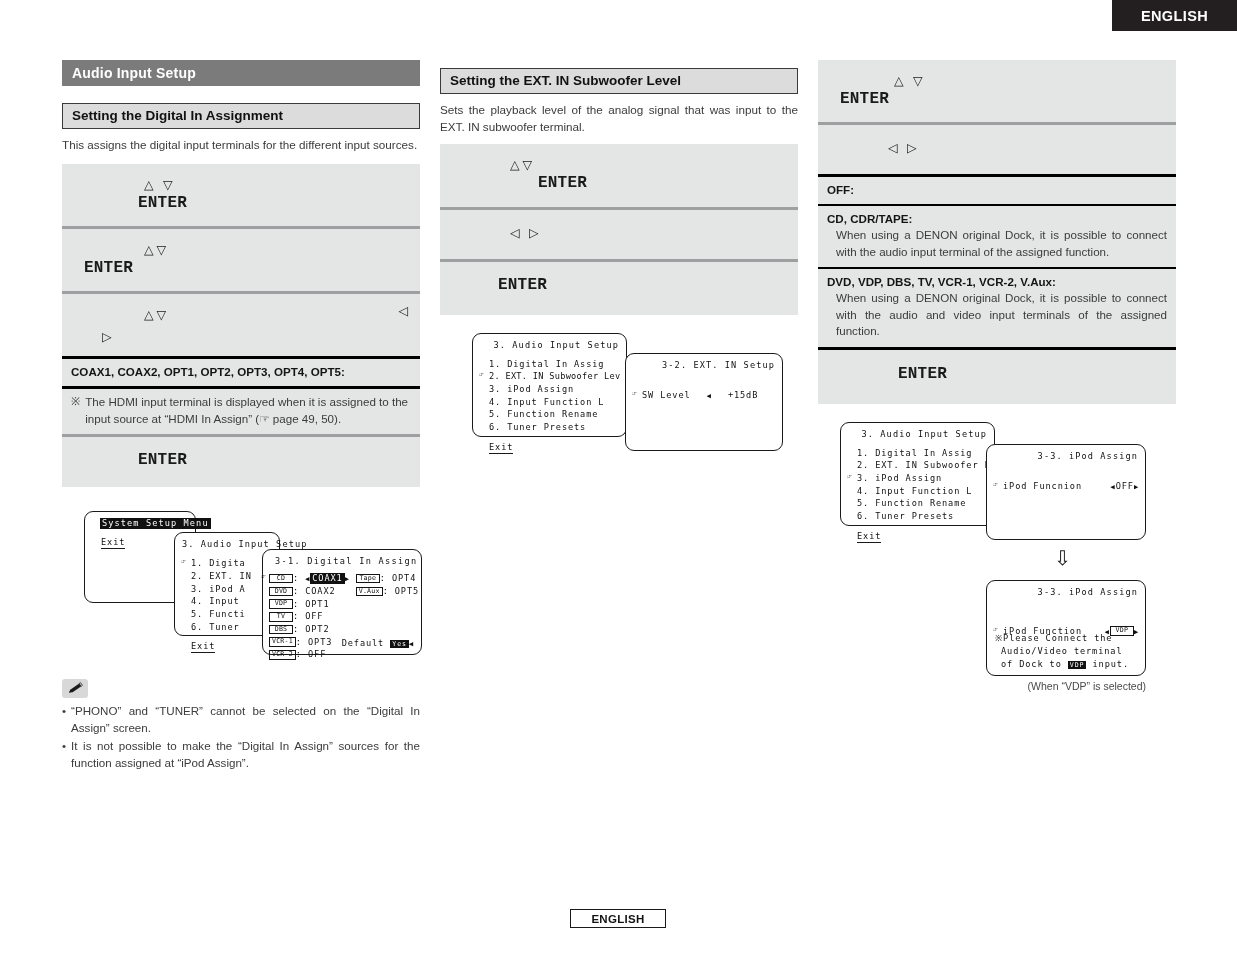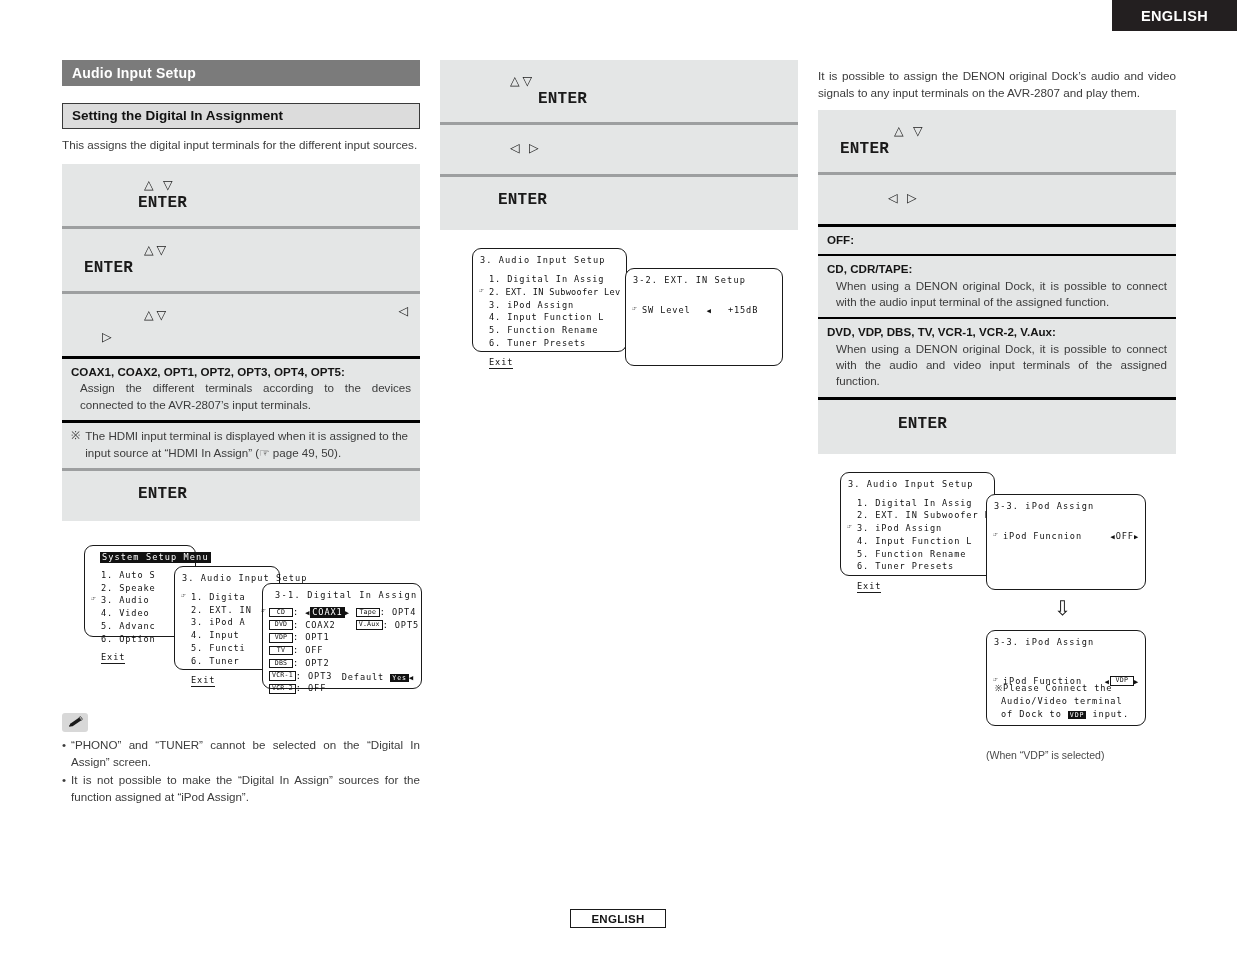--- a/index.html
+++ b/index.html
@@ -102,21 +102,21 @@
     background:#ffffff;
     border:1.6px solid #1a1a1a;
     border-radius:9px;
     font-family:"DejaVu Sans Mono", monospace;
     font-size:8.6px;
     color:#101010;
     letter-spacing:.9px;
     line-height:1.48;
     padding:5px 7px;
   }
-  .osd-title { white-space:nowrap; letter-spacing:1.1px; }
+  .osd-title { white-space:nowrap; letter-spacing:1.1px;text-align:right; }
   .osd-list { margin-top:7px; }
   .osd-li { white-space:nowrap; position:relative; padding-left:9px; }
   .osd-cursor::before {
     content:"\261E"; position:absolute; left:-1px; top:-1px;
     font-size:8px; letter-spacing:0;
   }
   .osd-exit { margin-top:9px; padding-left:9px; }
   .osd-exit u { text-decoration:none; border-bottom:1.3px solid #1a1a1a; padding-bottom:1px;}
   .osd-small { font-size:6.4px; letter-spacing:.3px; }
   .osd-box {
@@ -127,21 +127,21 @@
   }
   .osd-inv {
     display:inline-block; background:#111111; color:#ffffff;
     padding:0 2px; line-height:1.25;
   }
   .osd-rowline { white-space:nowrap; }
   .arrow-down-big {
     font-size:20px; line-height:1; color:#1a1a1a;
     font-family:"DejaVu Sans", sans-serif;
   }
-  .caption { font-size:10.5px; color:#4a4a4a; text-align:left;margin-top:19px; }
+  .caption { font-size:10.5px; color:#4a4a4a; text-align:right; }
 
   
   .memo-icon {
     width:26px; height:19px; background:#d8d8d8; border-radius:3px;
     display:flex; align-items:center; justify-content:center;
   }
   .bullets { margin-top:5px; }
   .bullet { display:flex; gap:5px; font-size:11.6px; line-height:1.45;
             color:#3b3b3b; text-align:justify; }
   .bullet-dot { flex:0 0 auto; }
@@ -198,21 +198,20 @@
       <div class="step" style="padding-top:11px;padding-bottom:11px">
         <span class="keyline ind-72"><span class="arrows">△▽</span></span>
         <span class="right-arrow">◁</span>
         <span class="keyline ind-30" style="margin-top:4px"><span class="arrows">▷</span></span>
       </div>
 
       <div class="rule-black"></div>
 
       <div class="def">
         <div class="def-term">COAX1, COAX2, OPT1, OPT2, OPT3, OPT4, OPT5:</div>
-        <div class="def-desc">Assign the different terminals according to the devices connected to the AVR-2807’s input terminals.</div>
       </div>
 
       <div class="rule-black"></div>
 
       <div class="note-row">
         <span class="note-mark">※</span>
         <span class="note-body">The HDMI input terminal is displayed when it is assigned to the input source at “HDMI In Assign” (☞ page 49, 50).</span>
       </div>
 
       <div class="rule-grey"></div>
@@ -220,28 +219,20 @@
       <div class="step" style="padding-top:13px;padding-bottom:17px">
         <span class="keyline"><span class="enter" style="margin-left:66px">ENTER</span></span>
       </div>
     </div>
 
     <div class="osd-wrap" style="height:160px;margin-top:20px">
 
       <div class="osd" style="left:22px; top:4px; width:112px; height:92px;">
         <div class="osd-title" style="padding-left:8px">
           <span class="osd-inv">System Setup Menu</span>
-        </div>
-        <div class="osd-list" style="margin-top:5px">
-          <div class="osd-li">1. Auto S</div>
-          <div class="osd-li">2. Speake</div>
-          <div class="osd-li osd-cursor">3. Audio</div>
-          <div class="osd-li">4. Video</div>
-          <div class="osd-li">5. Advanc</div>
-          <div class="osd-li">6. Option</div>
         </div>
         <div class="osd-exit" style="margin-top:6px"><u>Exit</u></div>
       </div>
 
       <div class="osd" style="left:112px; top:25px; width:106px; height:104px;">
         <div class="osd-title">3. Audio Input Setup</div>
         <div class="osd-list" style="margin-top:6px">
           <div class="osd-li osd-cursor">1. Digita</div>
           <div class="osd-li">2. EXT. IN</div>
           <div class="osd-li">3. iPod A</div>
@@ -316,21 +307,25 @@
         <div class="bullet" style="margin-top:1px">
           <span class="bullet-dot">•</span>
           <span>It is not possible to make the “Digital In Assign” sources for the function assigned at “iPod Assign”.</span>
         </div>
       </div>
     </div>
   </div>
 
   <div class="col col-2">
 
-
+    <div class="bar-minor" style="margin-top:8px">
+      <span>Setting the EXT. IN Subwoofer Level</span>
+    </div>
+
+    <div class="body-text tight">Sets the playback level of the analog signal that was input to the EXT. IN subwoofer terminal.</div>
 
     <div class="panel">
       <div class="step" style="padding-top:11px;padding-bottom:13px">
         <span class="keyline ind-60"><span class="arrows">△▽</span></span>
         <span class="keyline"><span class="enter" style="margin-left:88px">ENTER</span></span>
       </div>
       <div class="rule-grey"></div>
       <div class="step" style="padding-top:13px;padding-bottom:18px">
         <span class="keyline ind-60"><span class="arrows">◁ ▷</span></span>
       </div>
@@ -362,21 +357,20 @@
           <span style="margin-left:10px; font-size:7px">◀</span>
           <span style="margin-left:10px">+15dB</span>
         </div>
       </div>
     </div>
   </div>
 
   <div class="col col-3">
 
 
-    <div class="body-text tight">It is possible to assign the DENON original Dock’s audio and video signals to any input terminals on the AVR-2807 and play them.</div>
 
     <div class="panel">
 
       <div class="step" style="padding-top:11px;padding-bottom:13px">
         <span class="keyline ind-66"><span class="arrows" style="margin-left:66px">△ ▽</span></span>
         <span class="keyline ind-12"><span class="enter">ENTER</span></span>
       </div>
 
       <div class="rule-grey"></div>
 

